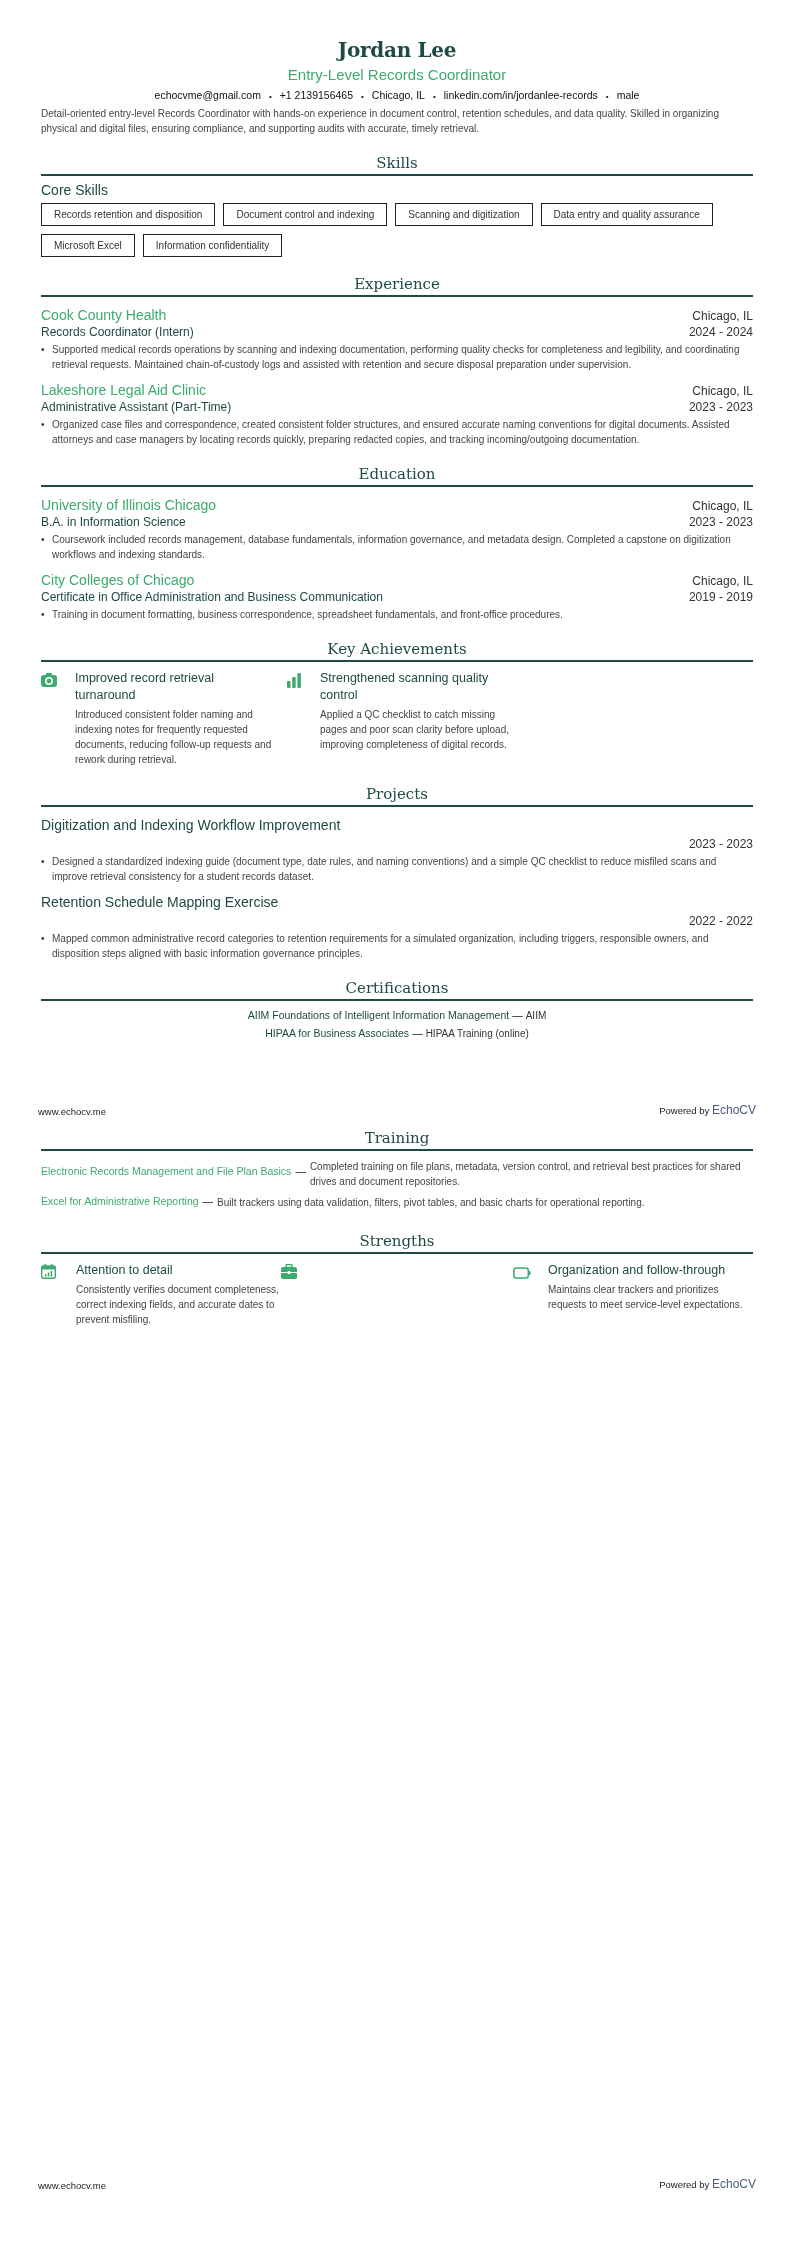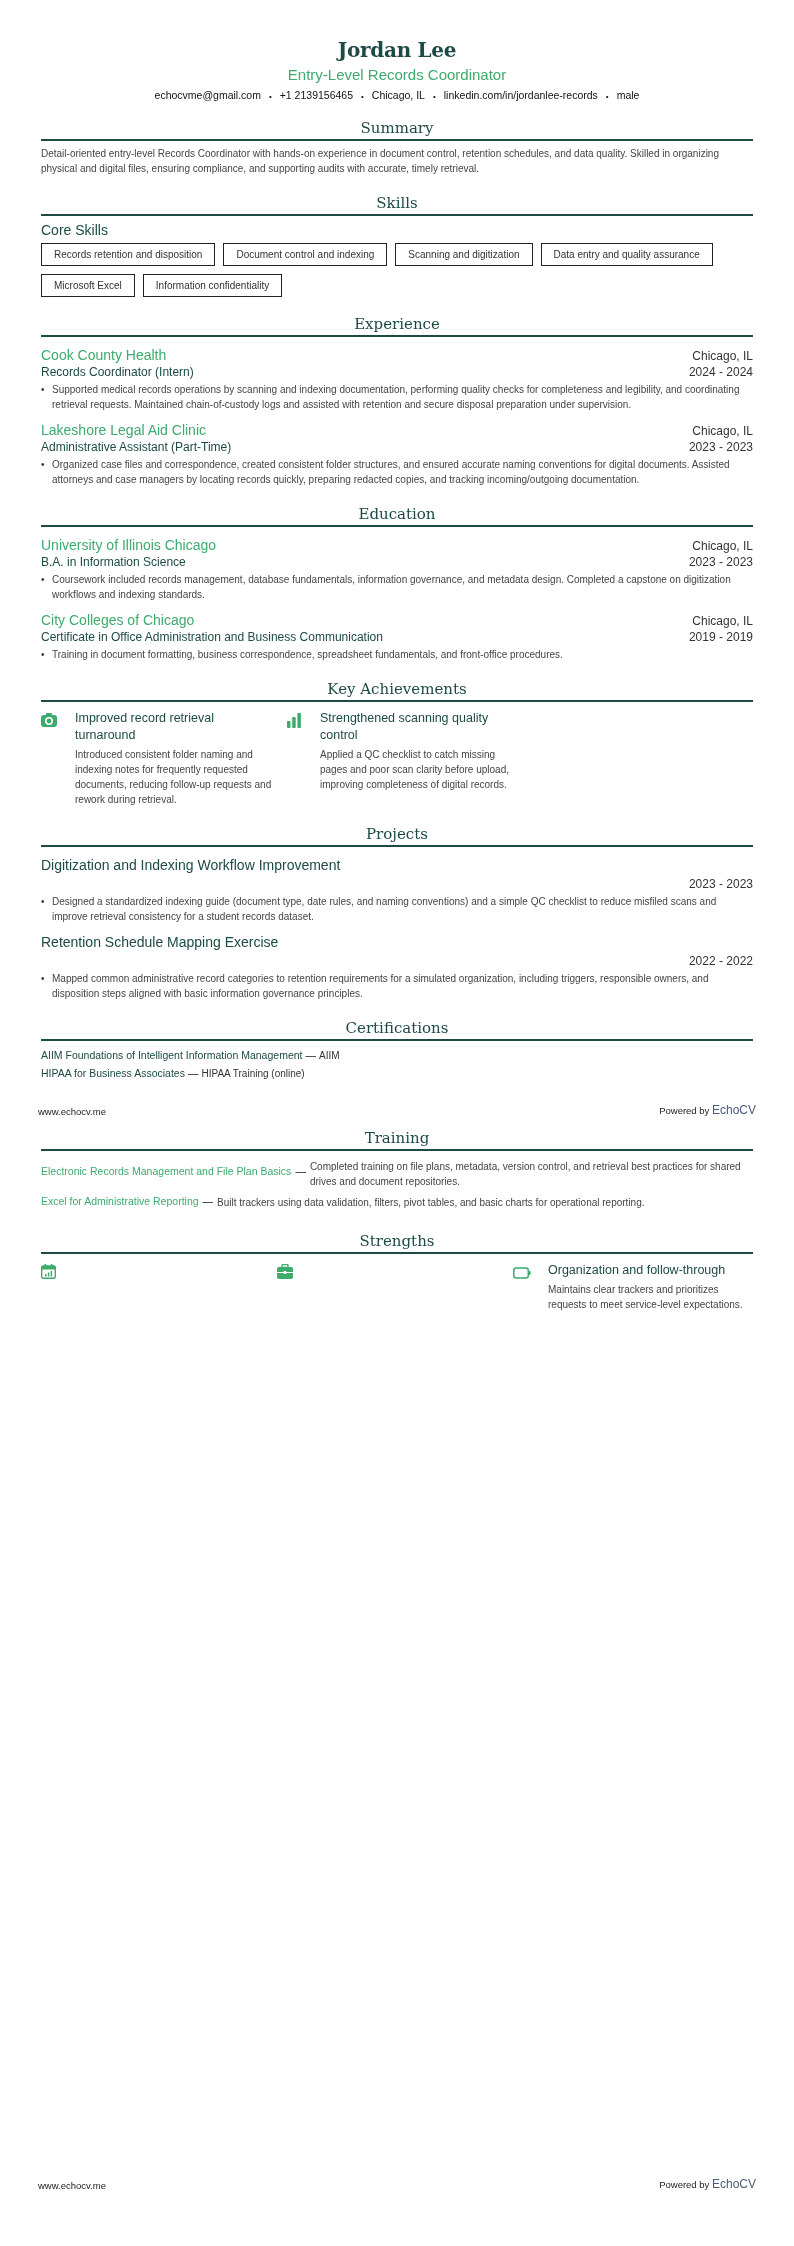--- a/index.html
+++ b/index.html
@@ -29,21 +29,21 @@
     ul.bullets li { font-family: "Liberation Sans", sans-serif; font-size: 10px; color: #444; line-height: 15px; padding-left: 11px; position: relative; }
     ul.bullets li::before { content: "•"; position: absolute; left: 0; top: 0; color: #333; }
     .ach-grid { display: flex; margin-top: 8px; }
     .ach { display: flex; width: 245px; }
     .ach-icon { width: 34px; flex: none; padding-top: 2px; }
     .ach-body { width: 200px; }
     .ach-title { font-family: "Liberation Sans", sans-serif; font-size: 12.5px; color: #1d4a44; line-height: 17px; }
     .ach-desc { font-family: "Liberation Sans", sans-serif; font-size: 10px; color: #444; line-height: 15px; margin-top: 3px; }
     .proj-title { font-family: "Liberation Sans", sans-serif; font-size: 14px; color: #1d4a44; margin-top: 6px; }
     .proj-dates { font-family: "Liberation Sans", sans-serif; font-size: 12px; color: #333; text-align: right; margin-top: 4px; }
-    .cert { font-family: "Liberation Sans", sans-serif; font-size: 10.5px; margin-top: 6px; }
+    .cert { font-family: "Liberation Sans", sans-serif; font-size: 10.5px; margin-top: 6px; text-align: center; }
     .cert .cname { color: #1d4a44; }
     .cert .dash { color: #111; margin: 0 3px; }
     .cert .issuer { color: #333; font-size: 10px; }
     .footer { position: absolute; left: 38px; right: 38px; display: flex; justify-content: space-between; align-items: flex-end; font-family: "Liberation Sans", sans-serif; font-size: 9.5px; color: #222; }
     .footer .brand { font-size: 12px; color: #4a5a7a; }
     .training { display: flex; margin-top: 8px; align-items: flex-start; }
     .training .tname { font-family: "Liberation Sans", sans-serif; font-size: 10.5px; color: #3daa6e; white-space: nowrap; margin-top: 6px; }
     .training .tdash { font-family: "Liberation Sans", sans-serif; font-size: 10.5px; color: #111; margin: 6px 4px 0; }
     .training .tdesc { font-family: "Liberation Sans", sans-serif; font-size: 10px; color: #444; line-height: 15px; }
     .training.single .tname, .training.single .tdash { margin-top: 0; }
@@ -60,21 +60,20 @@
 <div class="page page1">
   <div class="content">
     <div class="header">
       <div class="name">Jordan Lee</div>
       <div class="role">Entry-Level Records Coordinator</div>
       <div class="contacts">
         <span>echocvme@gmail.com</span><span class="sep">•</span><span>+1 2139156465</span><span class="sep">•</span><span>Chicago, IL</span><span class="sep">•</span><span>linkedin.com/in/jordanlee-records</span><span class="sep">•</span><span>male</span>
       </div>
     </div>
 
-    <div class="section-title">Summary</div>
     <div class="summary">Detail-oriented entry-level Records Coordinator with hands-on experience in document control, retention schedules, and data quality. Skilled in organizing physical and digital files, ensuring compliance, and supporting audits with accurate, timely retrieval.</div>
 
     <div class="section-title">Skills</div>
     <div class="sub-title">Core Skills</div>
     <div class="tags">
       <span class="tag">Records retention and disposition</span>
       <span class="tag">Document control and indexing</span>
       <span class="tag">Scanning and digitization</span>
       <span class="tag">Data entry and quality assurance</span>
       <span class="tag">Microsoft Excel</span>
@@ -220,20 +219,24 @@
           <svg width="15" height="15" viewBox="0 0 15 15">
               <rect x="0.7" y="2" width="13.6" height="12.3" rx="1.5" fill="none" stroke="#3daa6e" stroke-width="1.4"></rect>
               <rect x="0.7" y="2" width="13.6" height="3.5" fill="#3daa6e"></rect>
               <rect x="3.5" y="0" width="1.6" height="3" fill="#3daa6e"></rect>
               <rect x="9.9" y="0" width="1.6" height="3" fill="#3daa6e"></rect>
               <rect x="4" y="10" width="1.5" height="2.5" fill="#3daa6e"></rect>
               <rect x="6.8" y="8.5" width="1.5" height="4" fill="#3daa6e"></rect>
               <rect x="9.6" y="7" width="1.5" height="5.5" fill="#3daa6e"></rect>
             </svg>
         </div>
+        <div class="str-body">
+          <div class="str-title">Attention to detail</div>
+          <div class="str-desc">Consistently verifies document completeness, correct indexing fields, and accurate dates to prevent misfiling.</div>
+        </div>
       </div>
       <div class="str">
         <div class="str-icon">
           <svg width="16" height="15" viewBox="0 0 16 15">
               <rect x="5" y="0.5" width="6" height="3" rx="1" fill="none" stroke="#3daa6e" stroke-width="1.4"></rect>
               <rect x="0" y="3" width="16" height="12" rx="2" fill="#3daa6e"></rect>
               <rect x="0" y="8" width="16" height="1" fill="#fff"></rect>
               <rect x="6.8" y="7" width="2.4" height="3" fill="#fff"></rect>
             </svg>
         </div>

